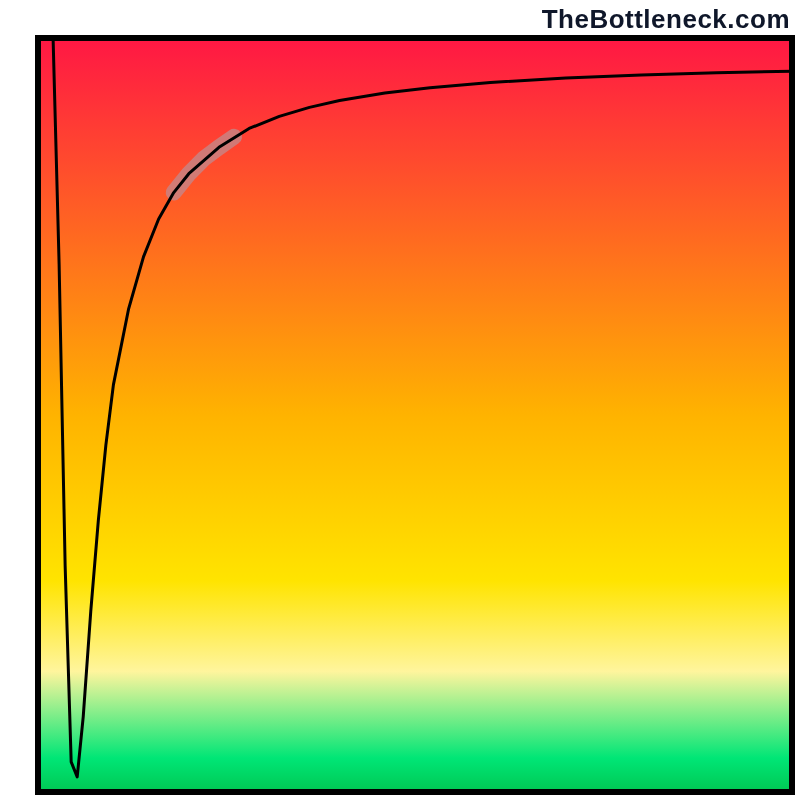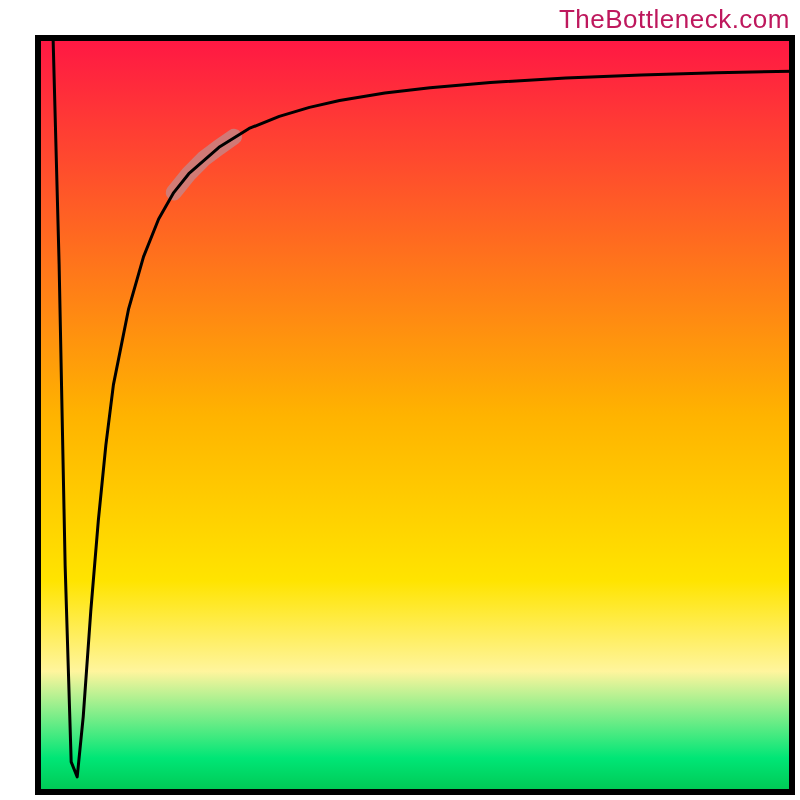--- a/index.html
+++ b/index.html
@@ -15,22 +15,22 @@
     position: relative;
     width: 800px;
     height: 800px;
   }
   .watermark {
     position: absolute;
     top: 4px;
     right: 10px;
     font-size: 26px;
     letter-spacing: 0.5px;
-    color: #be185d;
-    font-weight: 400;
+    color: #0f172a;
+    font-weight: 700;
     user-select: none;
   }
   svg.plot {
     position: absolute;
     top: 0;
     left: 0;
   }
 </style>
 </head>
 <body>

